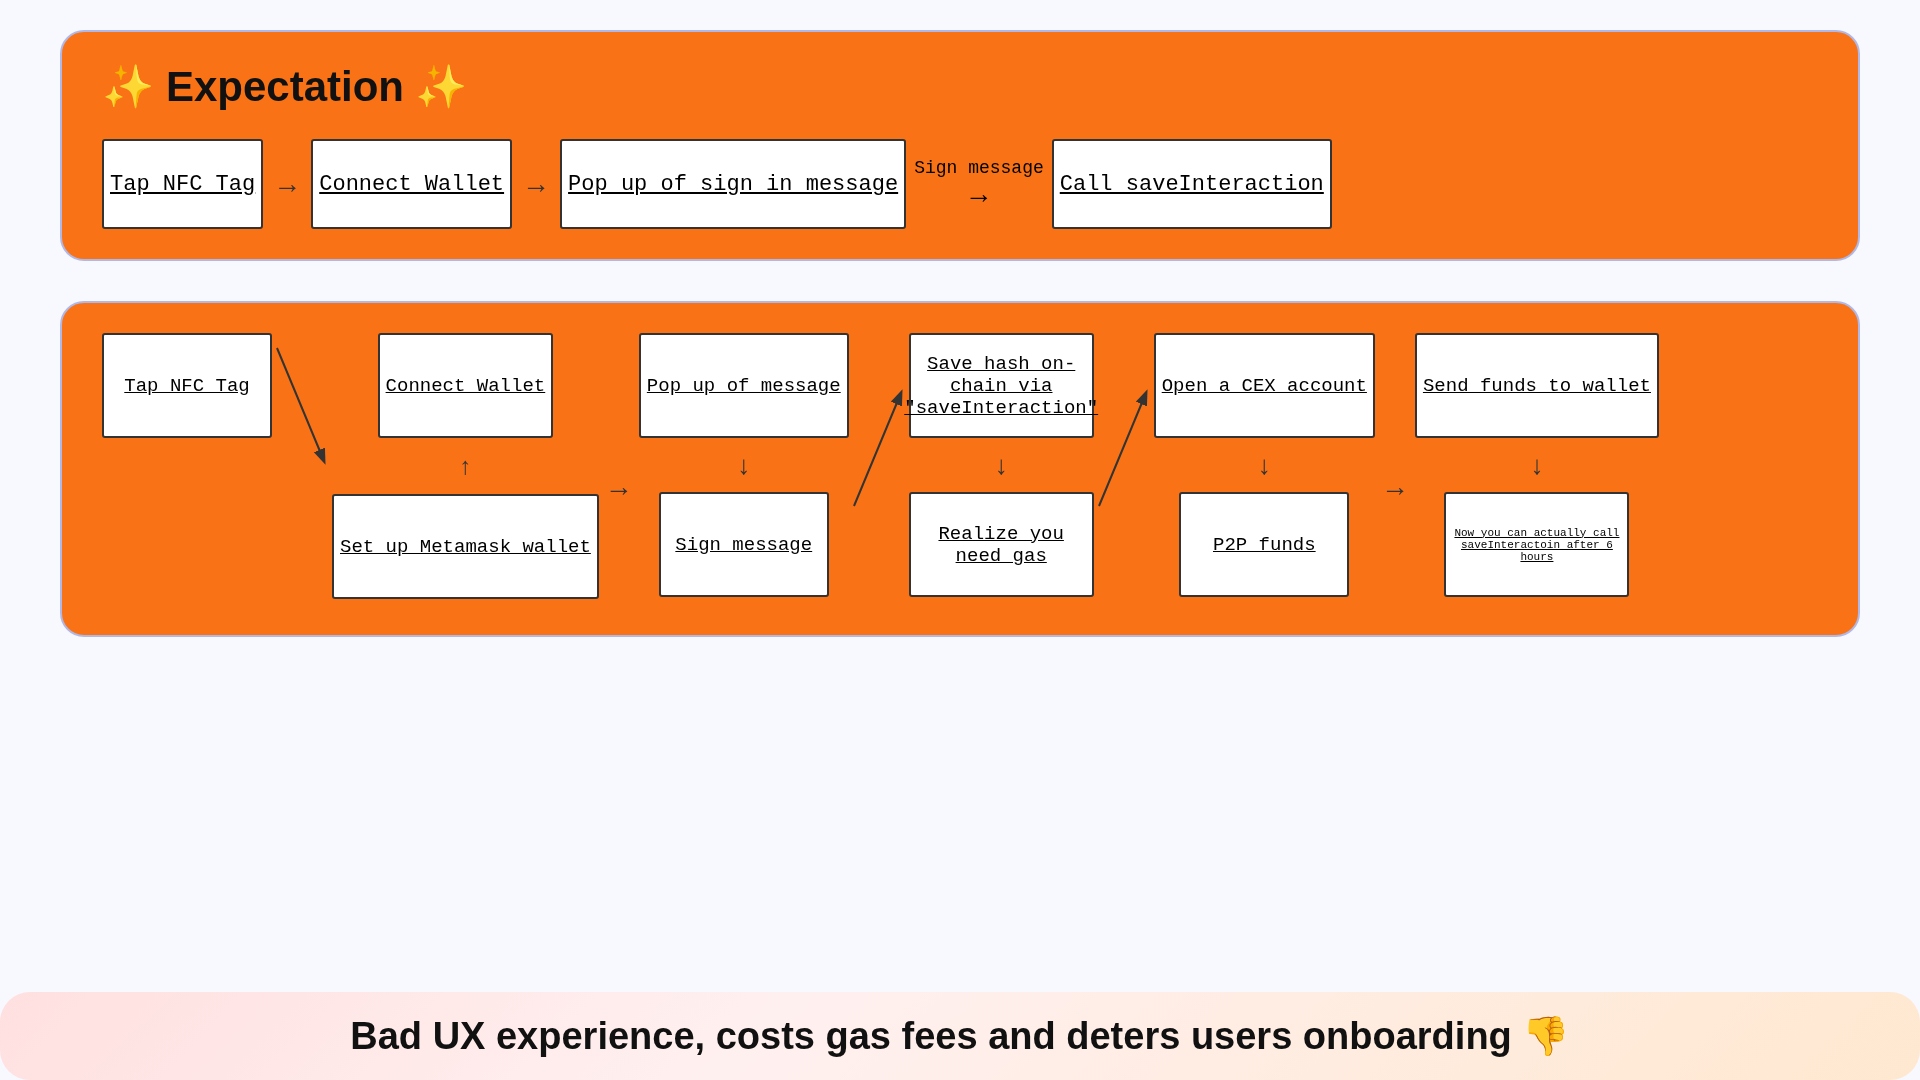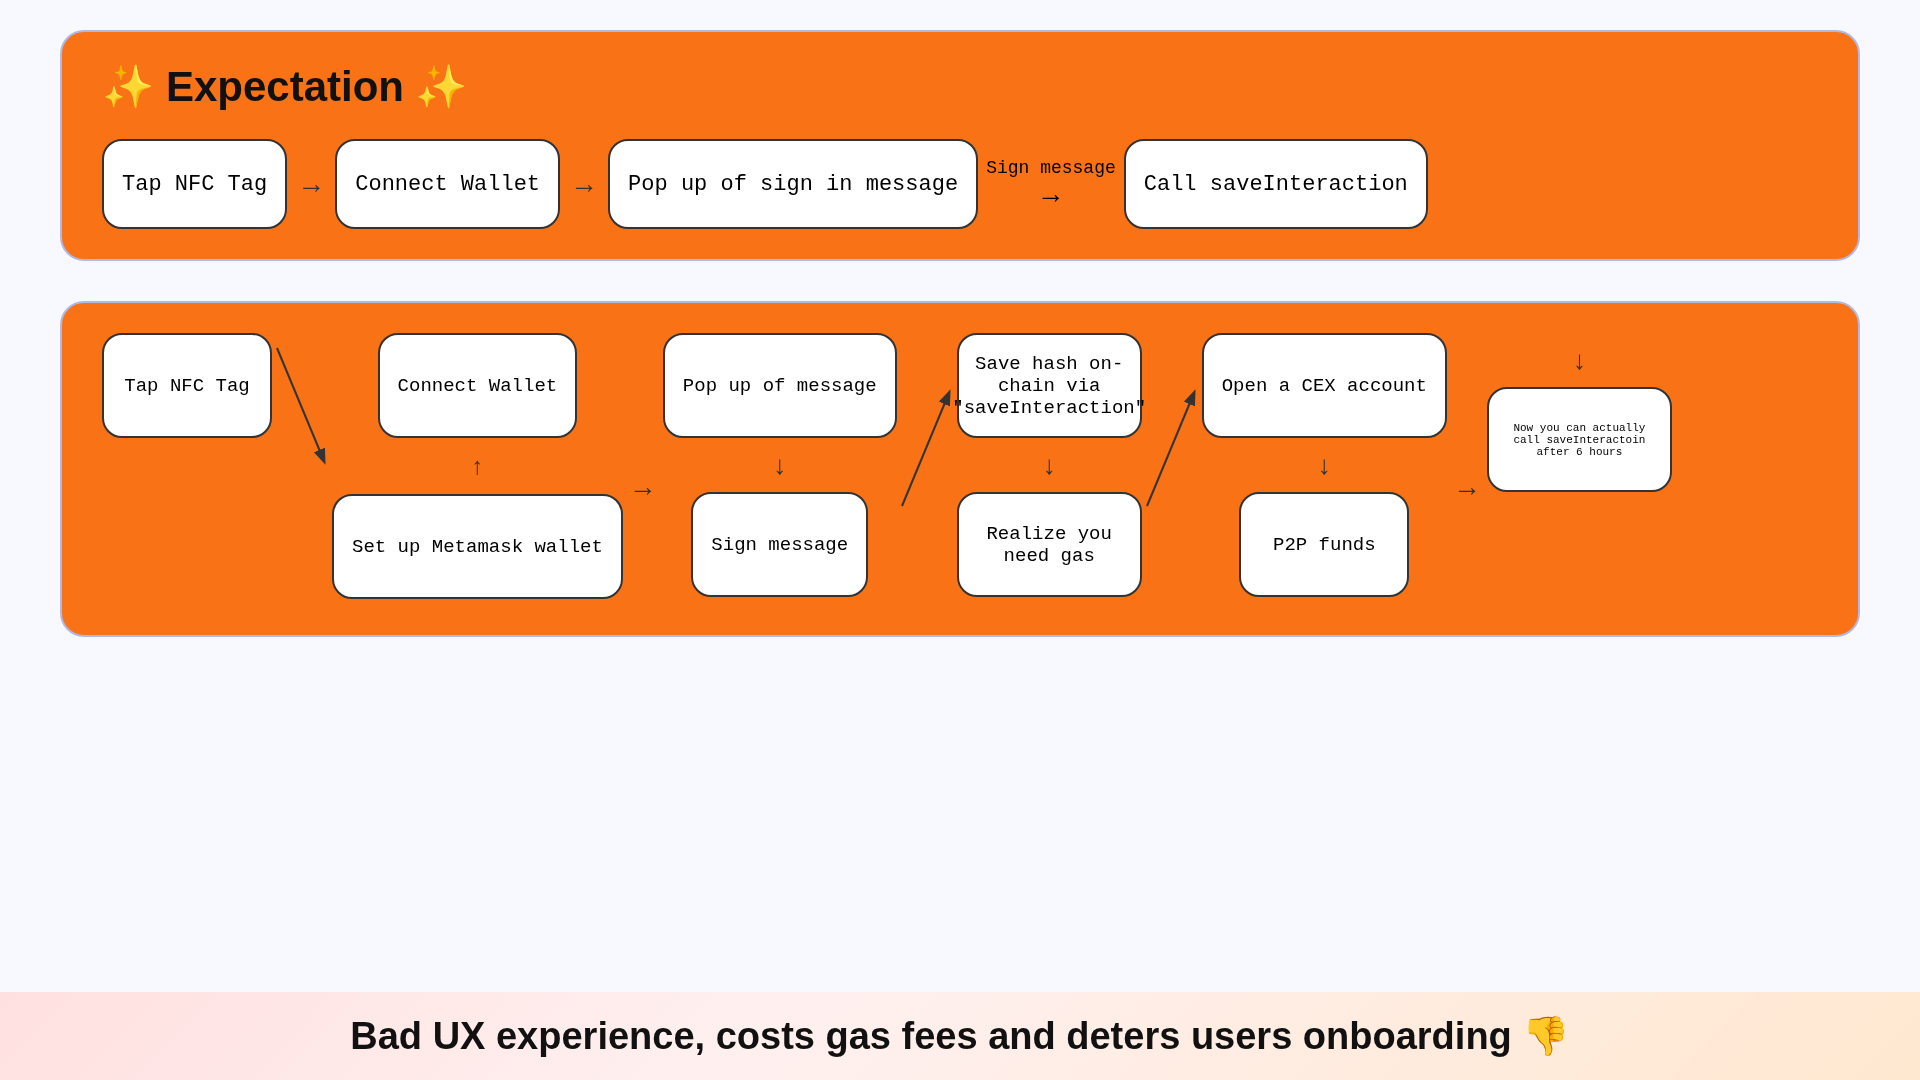--- a/index.html
+++ b/index.html
@@ -34,32 +34,33 @@
     }
 
     .flow {
       display: flex;
       align-items: center;
       gap: 0px;
     }
 
     .box {
       border: 2px solid #333;
-      border-radius: 20px;
-      padding: 16px 18px;
+      border-radius: 3px;
+      padding: 16px 6px;
       min-width: 160px;
       min-height: 90px;
       display: flex;
       align-items: center;
       justify-content: center;
       text-align: center;
       font-family: 'Courier New', monospace;
       font-size: 22px;
       background: white;
       flex-shrink: 0;
+      text-decoration: underline;
     }
 
     .arrow {
       display: flex;
       align-items: center;
       color: #333;
       font-size: 28px;
       margin: 0 10px;
       flex-shrink: 0;
     }
@@ -87,20 +88,21 @@
       font-size: 38px;
       font-weight: 900;
       color: #111;
       font-family: Arial, sans-serif;
       margin-top: auto;
       flex-shrink: 0;
       position: absolute;
       bottom: 0;
       left: 0;
       right: 0;
+      border-radius: 30px;
     }
 
     .col-pair {
       display: flex;
       flex-direction: column;
       align-items: center;
     }
 
     .col-pair .box {
       min-width: 170px;
@@ -245,20 +247,23 @@
       <div class="box" style="min-height:105px;text-align:center;">
         <span>P2P funds</span>
       </div>
     </div>
 
     <div class="h-connector" style="padding-top:42px;">
       <span style="font-size:28px;color:#333;">→</span>
     </div>
 
     <div class="col-pair">
+      <div class="box" style="min-height:105px;">
+        <span>Send funds to wallet</span>
+      </div>
       <div class="vert-gap"></div>
       <div class="down-arrow">↓</div>
       <div class="vert-gap"></div>
       <div class="box" style="min-height:105px;max-width:185px;font-size:11px;">
         <span>Now you can actually call saveInteractoin after 6 hours</span>
       </div>
     </div>
 
   </div>
 </div>

